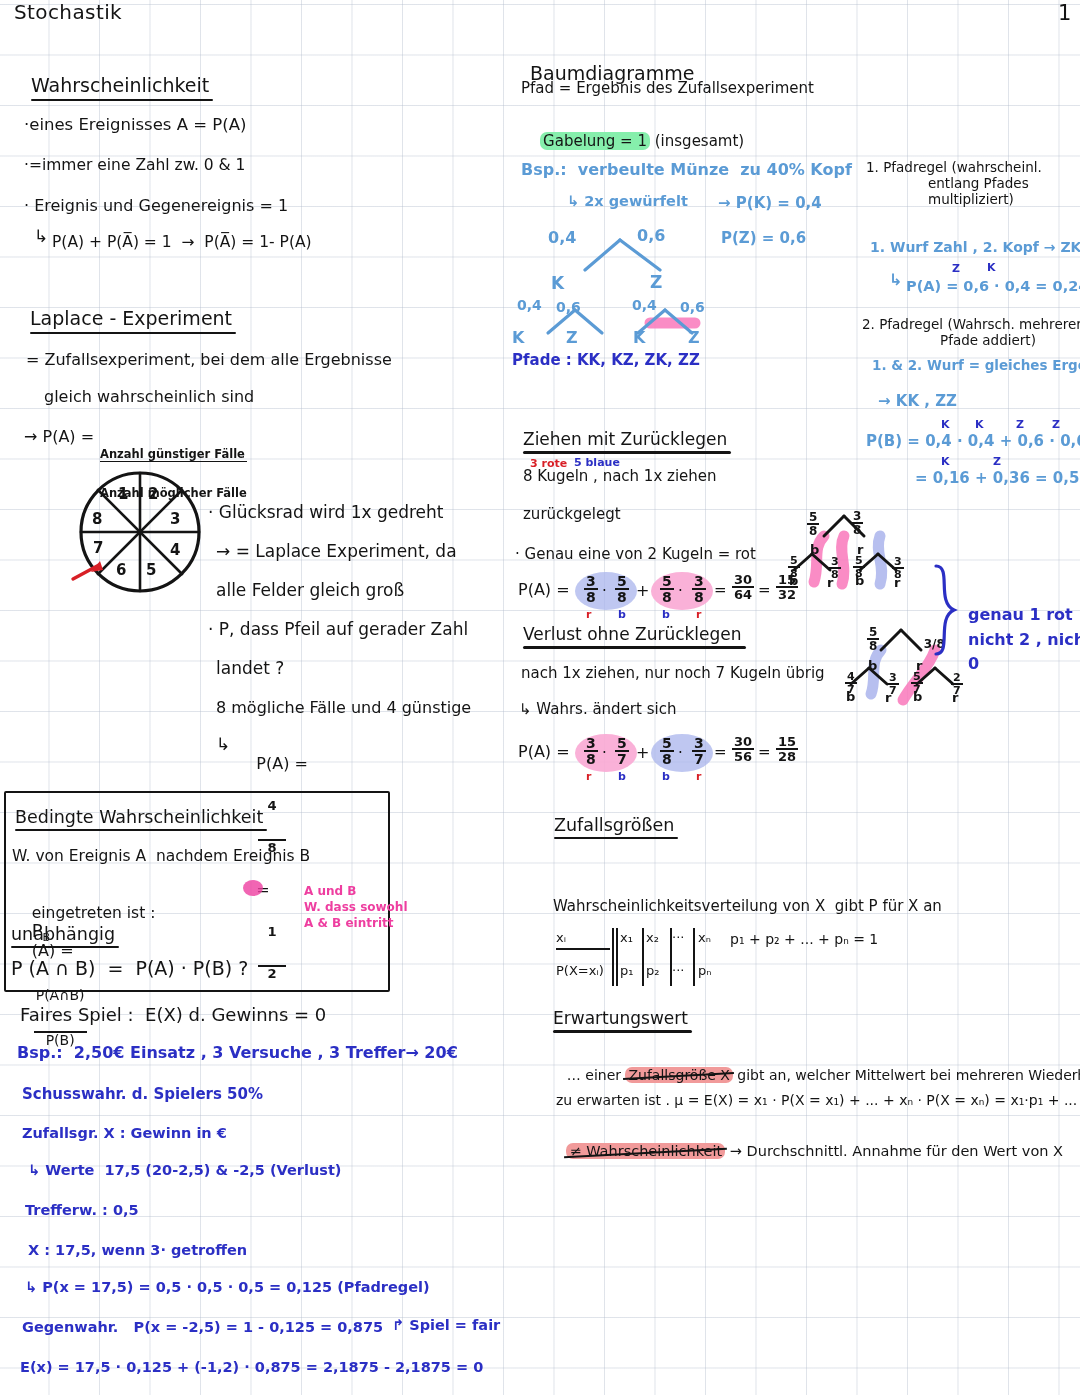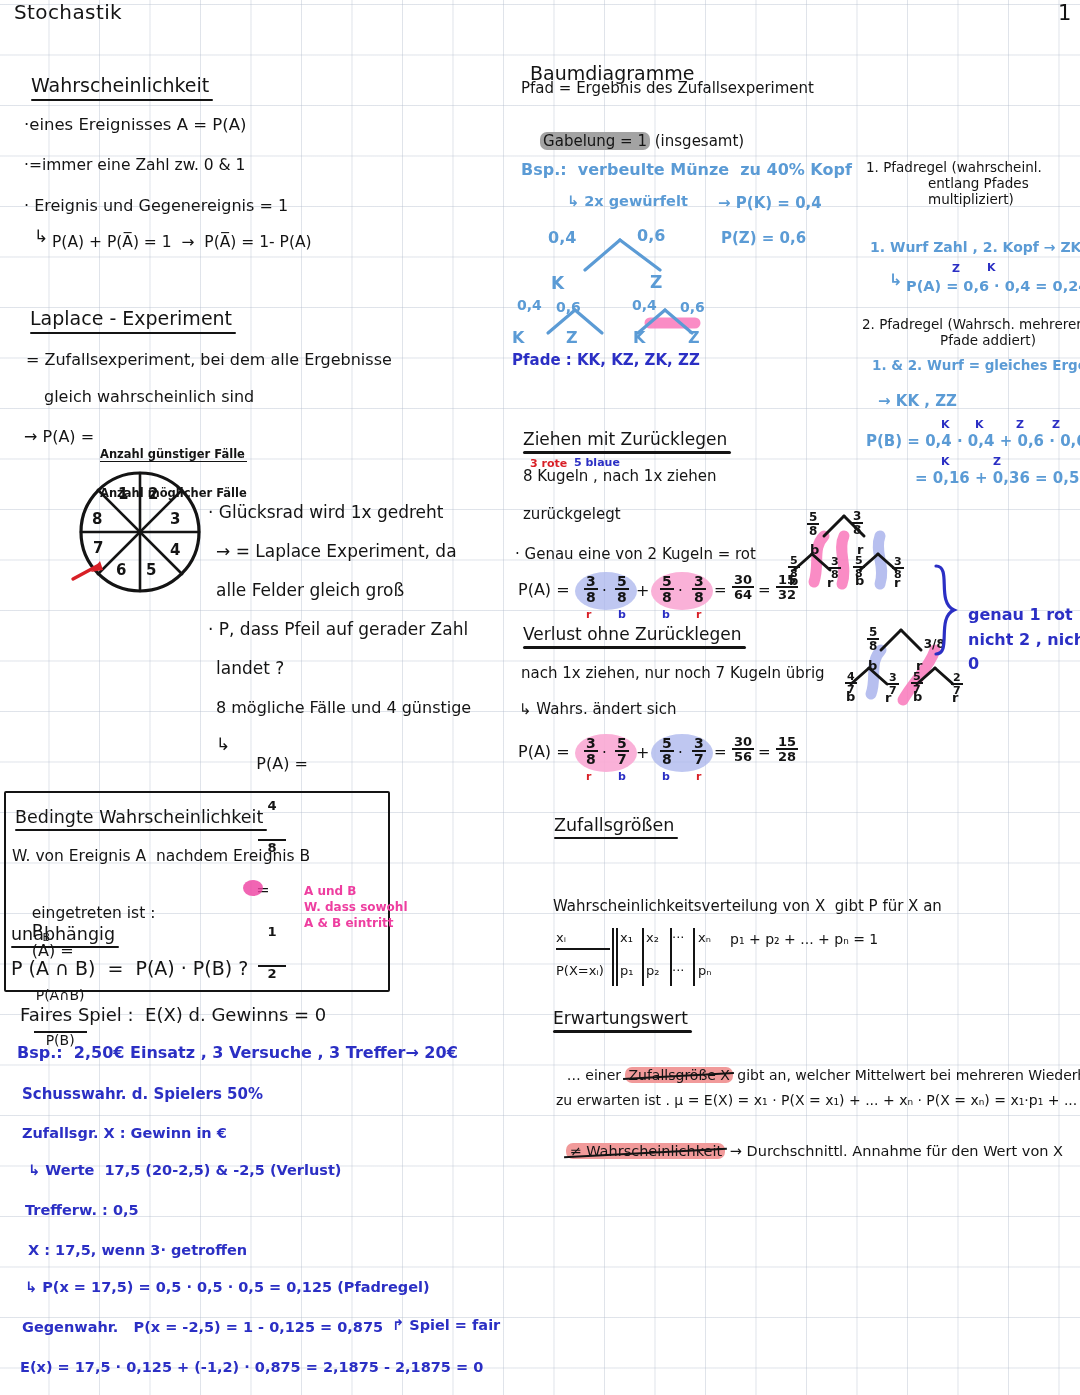--- a/index.html
+++ b/index.html
@@ -29,21 +29,21 @@
   .blk{color:#141414;}
   .blue{color:#2b2fc4;}
   .lblue{color:#5b9bd5;}
   .pink{color:#ee3ea0;}
   .red{color:#d81f26;}
   .b{font-weight:bold;}
   .underline:after{
     content:"";position:absolute;left:0;right:-4px;bottom:-5px;
     height:2.4px;background:currentColor;border-radius:2px;
   }
-  .hl-pink{background:#a3a3a3;border-radius:7px;padding:0 3px;
+  .hl-pink{background:#86efac;border-radius:7px;padding:0 3px;
            box-decoration-break:clone;}
   .hl-red{background:#f19a9a;border-radius:7px;padding:0 3px;}
   .strike{position:relative;}
   .strike:after{content:"";position:absolute;left:-2px;right:-2px;top:52%;
     height:2.2px;background:#141414;transform:rotate(-3deg);}
 
   
   .frac{display:inline-block;vertical-align:-0.48em;text-align:center;
         line-height:1.02;margin:0 2px;}
   .frac .n{display:block;padding:0 2px;}

